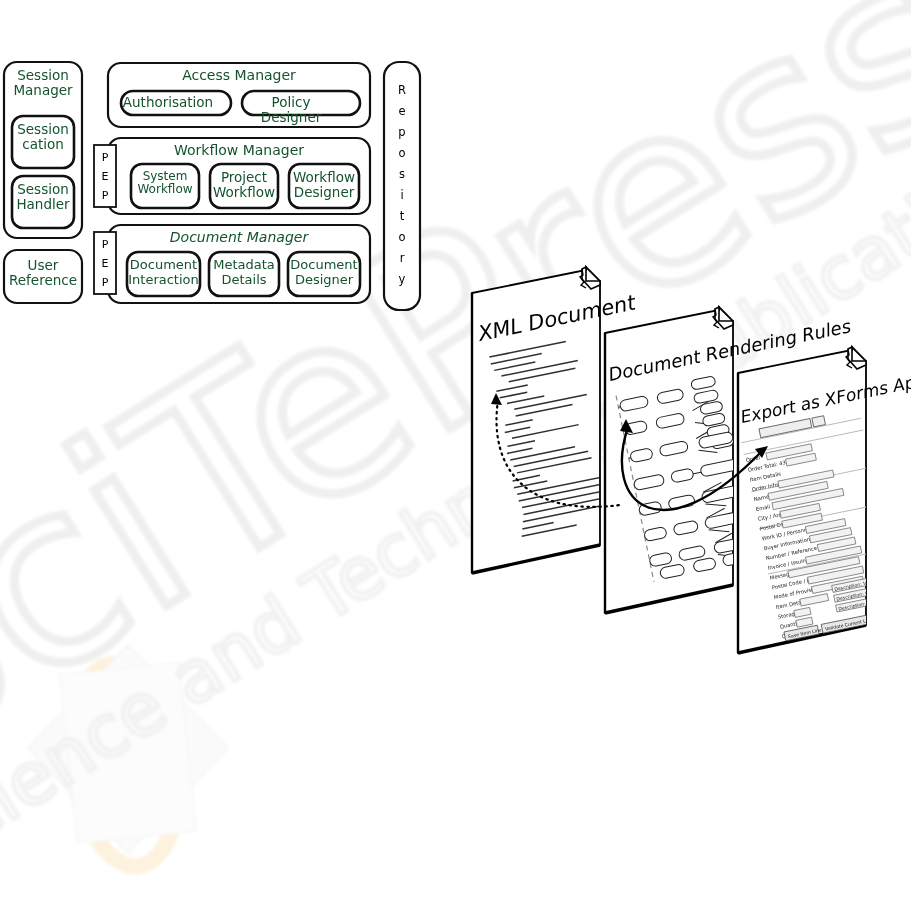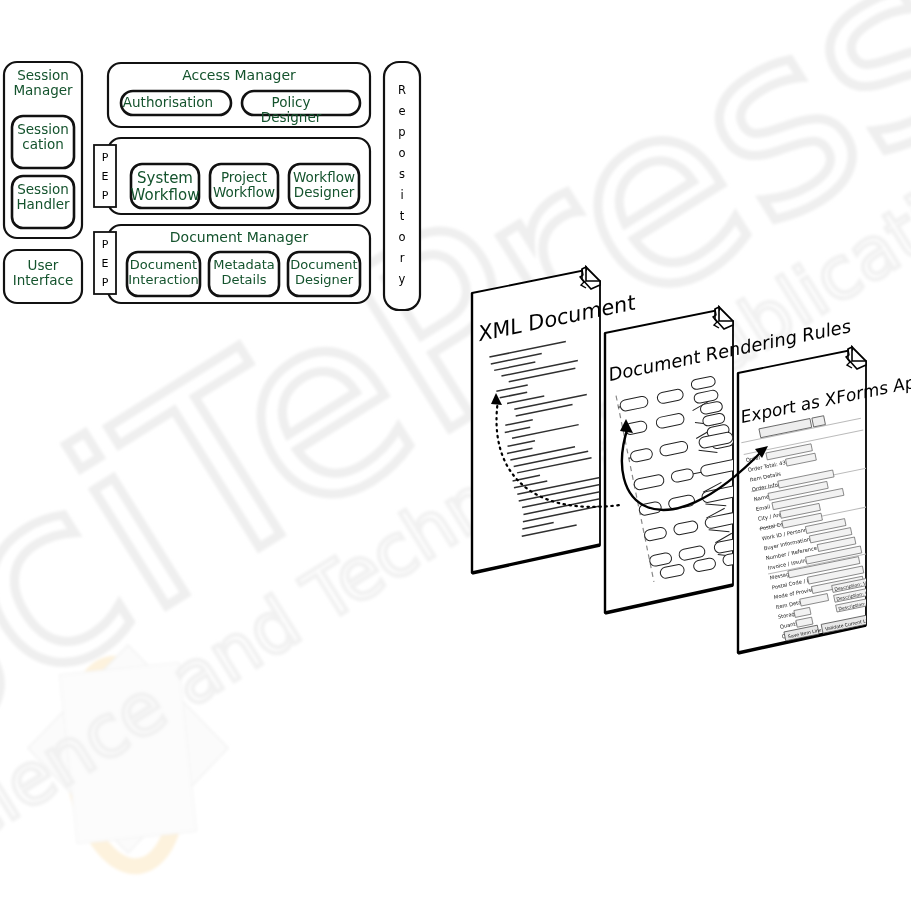--- a/index.html
+++ b/index.html
@@ -97,39 +97,40 @@
   <div class="lbl" style="left:4px;top:68px;width:78px;font-size:13.5px;">Session
 Manager</div>
 
   <div class="lbl" style="left:12px;top:122px;width:62px;font-size:13.5px;">Session
 cation</div>
 
   <div class="lbl" style="left:12px;top:182px;width:62px;font-size:13.5px;">Session
 Handler</div>
 
   <div class="lbl" style="left:4px;top:258px;width:78px;font-size:13.5px;">User
-Interface</div>
+Reference</div>
 
   <div class="lbl" style="left:108px;top:68px;width:262px;font-size:14px;">Access Manager</div>
 
   <div class="lbl" style="left:121px;top:95px;width:94px;font-size:13.5px;text-align:center;">Authorisation</div>
 
   <div class="lbl" style="left:242px;top:95px;width:98px;font-size:13.5px;">Policy Designer</div>
 
-
-  <div class="lbl" style="left:129px;top:170px;width:72px;font-size:15px;">System
+  <div class="lbl" style="left:108px;top:143px;width:262px;font-size:14px;">Workflow Manager</div>
+
+  <div class="lbl" style="left:129px;top:170px;width:72px;font-size:12px;">System
 Workflow</div>
 
   <div class="lbl" style="left:208px;top:170px;width:72px;font-size:13.5px;text-align:center;">Project
 Workflow</div>
 
   <div class="lbl" style="left:287px;top:170px;width:74px;font-size:13.5px;">Workflow
 Designer</div>
 
-  <div class="lbl" style="left:108px;top:230px;width:262px;font-size:14px;">Document Manager</div>
+  <div class="lbl" style="left:108px;top:230px;width:262px;font-size:14px;font-style:italic;">Document Manager</div>
 
   <div class="lbl" style="left:125px;top:258px;width:77px;font-size:13px;">Document
 Interaction</div>
 
   <div class="lbl" style="left:207px;top:258px;width:74px;font-size:13px;">Metadata
 Details</div>
 
   <div class="lbl" style="left:286px;top:258px;width:76px;font-size:13px;">Document
 Designer</div>
 

